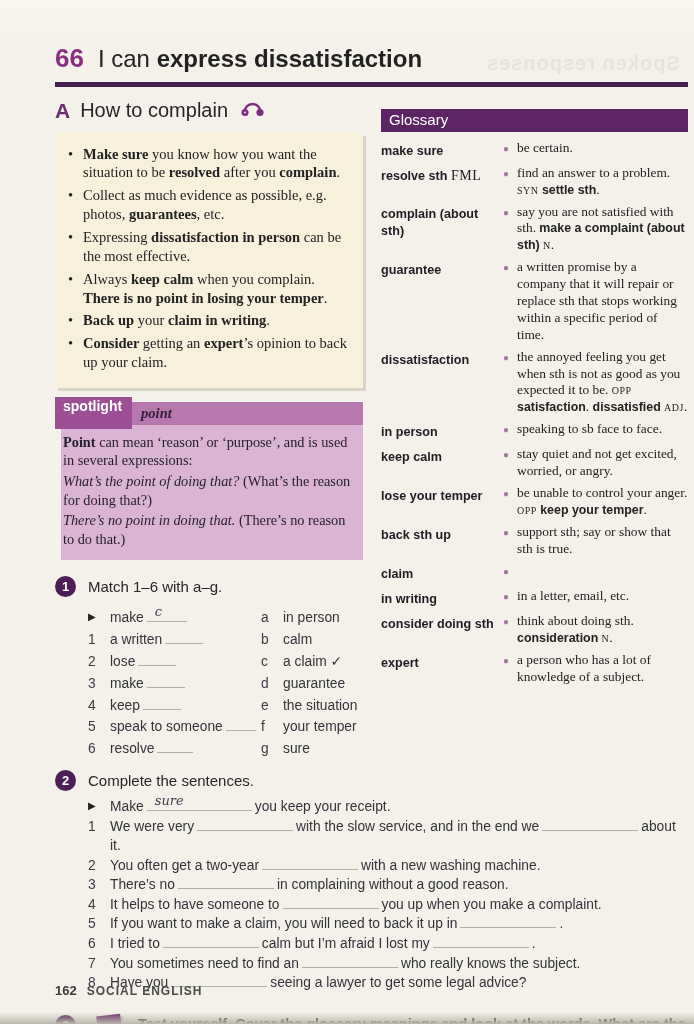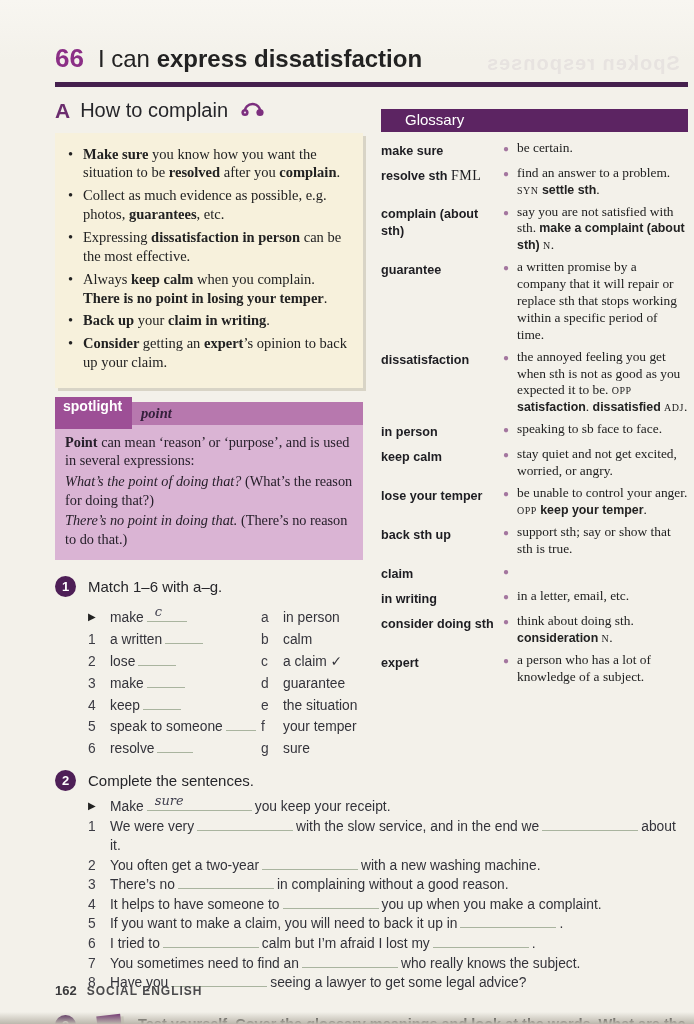--- a/index.html
+++ b/index.html
@@ -38,21 +38,21 @@
   .sg-b{font-weight:bold;}
   .sg-i{font-style:italic;font-family:Liberation Serif, serif;}
   .sg-bi{font-weight:normal;font-style:italic;}
   .sg-sc{font-size:10px;letter-spacing:.5px;}
 
   
   .spot{margin:14px 10px 0 0;}
   .spot-head{display:flex;align-items:center;background:#b778ae;height:23px;}
   .spot-tag{background:#9d4f96;color:#fff;font-weight:bold;font-size:14px;padding:1px 10px 15px 8px;}
   .spot-word{font-family:"Liberation Serif",serif;font-weight:bold;font-style:italic;font-size:14.5px;color:#35203c;padding-left:9px;}
-  .spot-body{background:#dab4d4;padding:8px 10px 10px 10px;}
+  .spot-body{background:#dab4d4;padding:8px 10px 10px 2px;margin-left:6px;}
   .spot-body p{margin:0 0 2px 0;font-family:"Liberation Serif",serif;font-size:14.3px;line-height:1.3;color:#27202b;}
 
   
   .ex{margin:16px 0 0 0;}
   .ex-head{display:flex;align-items:center;gap:12px;}
   .badge{flex:0 0 auto;width:21px;height:21px;border-radius:50%;background:#4e1f57;color:#fff;
          font-weight:bold;font-size:13px;display:flex;align-items:center;justify-content:center;}
   .ex-title{font-size:15px;color:#26262a;}
   .match{display:flex;margin:10px 0 0 33px;}
   .match-left{width:173px;}
@@ -65,21 +65,21 @@
   .ex2 .m-row{line-height:1.42;font-size:13.8px;}
   .ex2-items{margin:6px 0 0 33px;}
 
   .ex3{display:flex;align-items:flex-start;gap:10px;margin-top:22px;}
   .card-icon{flex:0 0 auto;width:24px;height:30px;background:#6b2a6d;transform:rotate(-7deg);
              box-shadow:3px 3px 0 #d2cfc3;margin:0 6px 0 12px;}
   .ex3-text{font-weight:bold;font-size:14.5px;line-height:1.35;max-width:555px;color:#222;}
 
   
   .glossary{position:absolute;top:10px;right:0;width:307px;}
-  .g-head{background:#5c2462;color:#fff;font-size:15px;padding:2px 8px 4px 24px;}
+  .g-head{background:#5c2462;color:#fff;font-size:15px;padding:2px 8px 4px 8px;}
   .g-body{margin-top:8px;}
   .g-row{display:grid;grid-template-columns:122px 14px auto;margin-bottom:5px;}
   .g-term{font-weight:bold;font-size:12.6px;line-height:1.3;color:#1d1d22;padding-top:2px;}
   .g-tag{font-weight:normal;font-family:"Liberation Serif",serif;font-size:14px;letter-spacing:.5px;}
   .g-dot{color:#a3769f;font-size:10px;padding-top:3px;}
   .g-def{font-family:"Liberation Serif",serif;font-size:13.4px;line-height:1.26;color:#222;}
   .g-def .sg-b{font-family:"Liberation Sans",sans-serif;font-size:12.4px;}
 
   
   .footer{position:absolute;left:55px;bottom:26px;font-size:12px;color:#3a3a3c;display:flex;align-items:center;gap:10px;}

